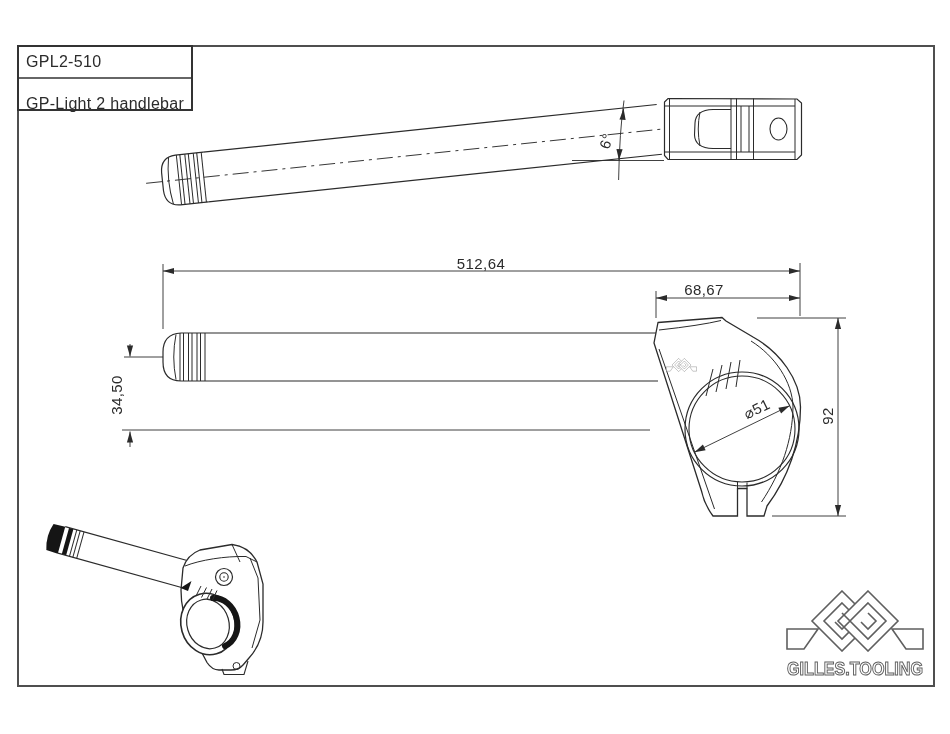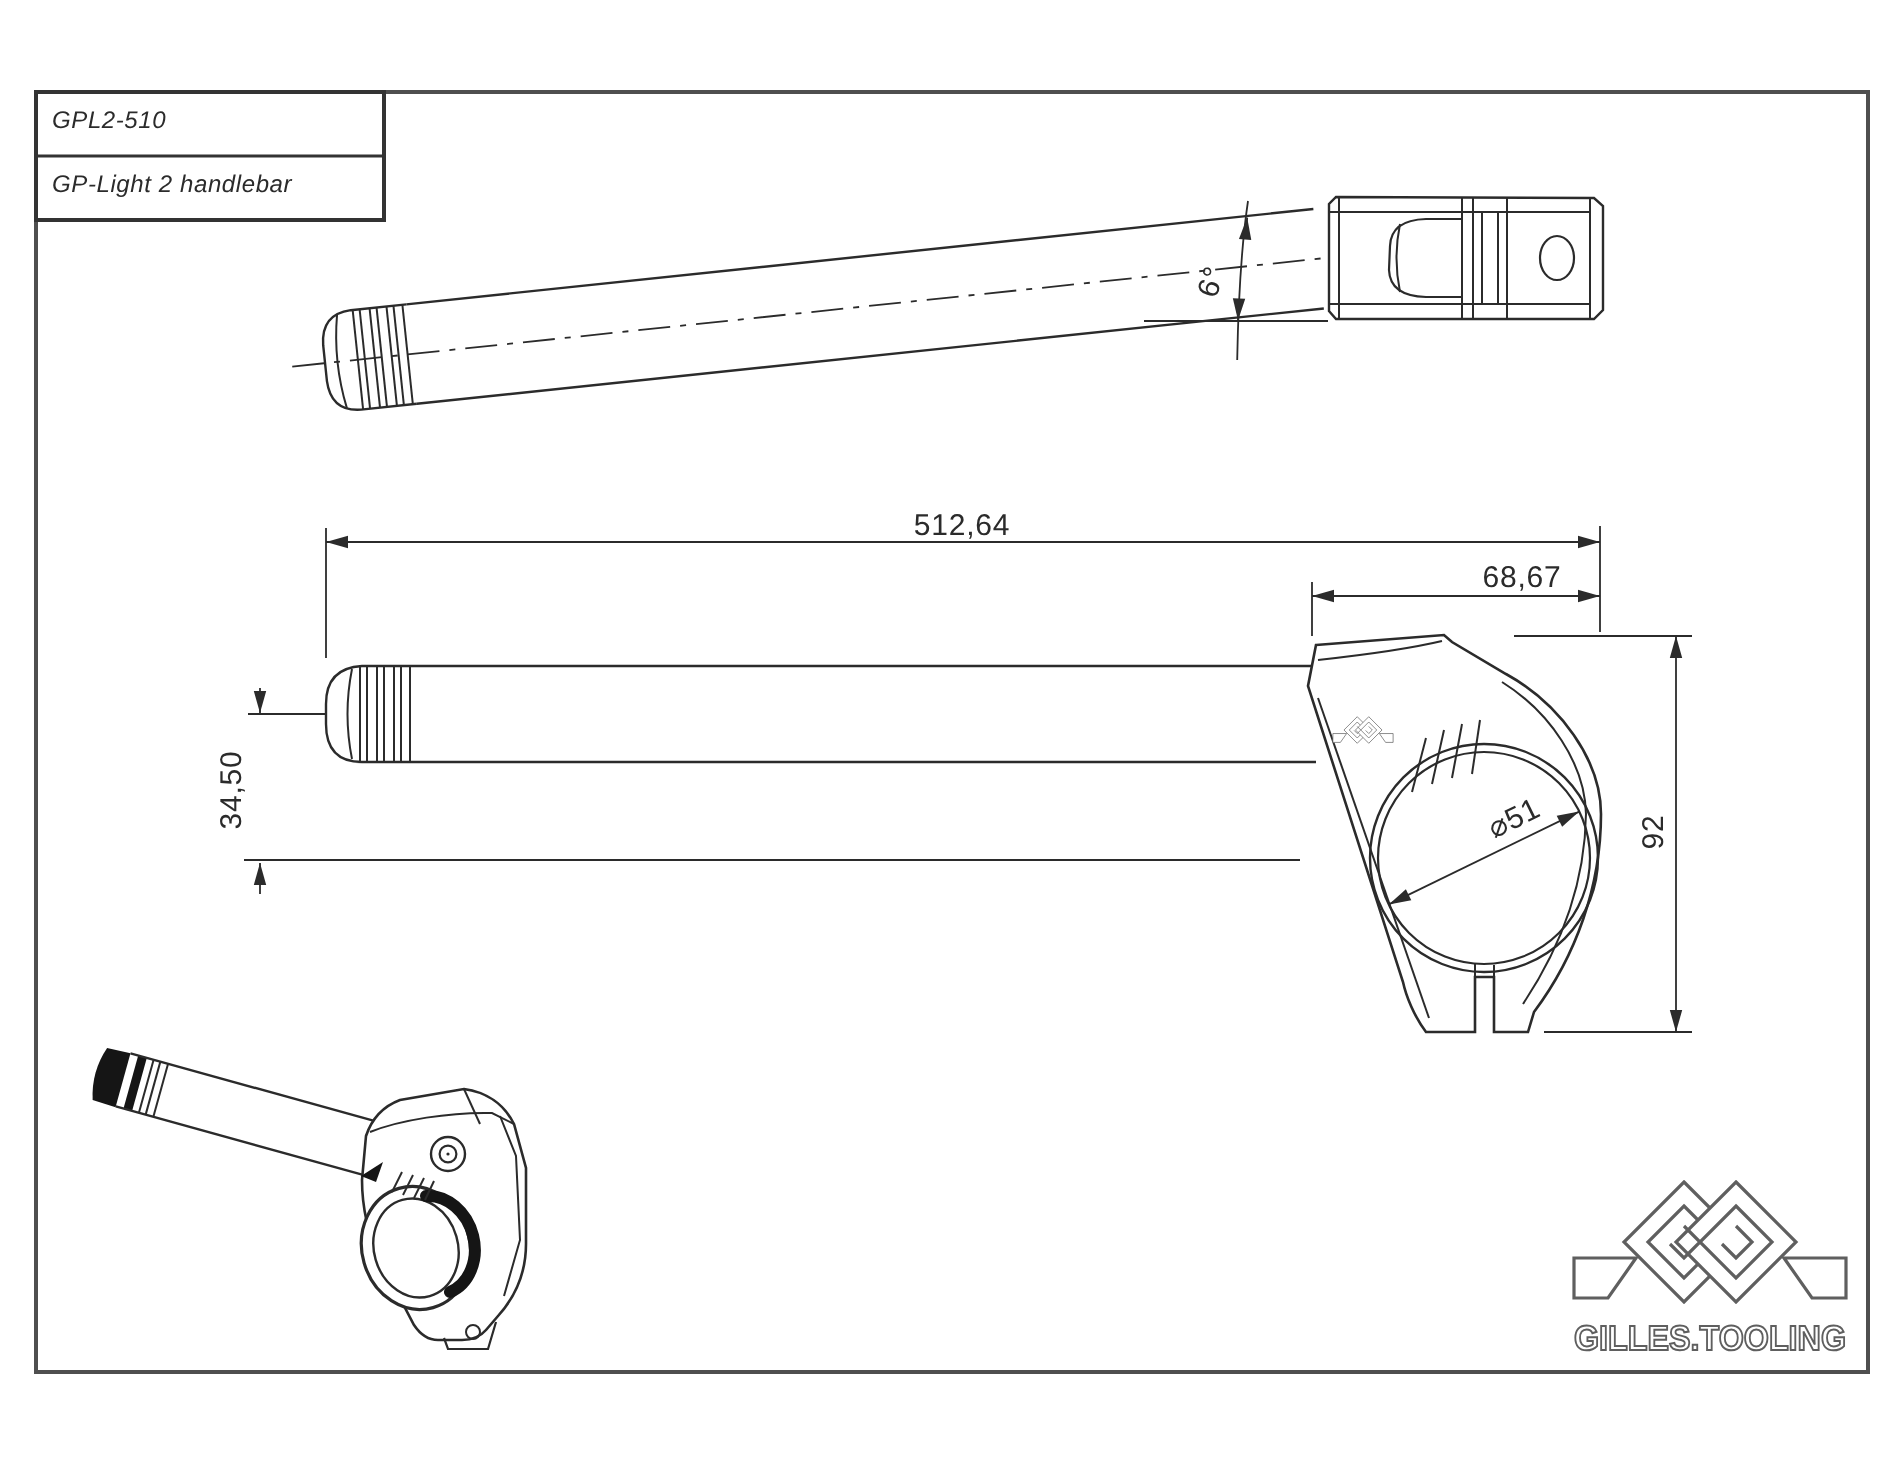--- a/index.html
+++ b/index.html
@@ -2,21 +2,21 @@
 <html><head>
 <meta charset="utf-8">
 <style>
   html,body { margin:0; padding:0; background:#ffffff; }
   .sheet {
     position:relative; width:950px; height:734px; background:#ffffff;
     font-family:"Liberation Sans","DejaVu Sans",sans-serif; overflow:hidden;
   }
   .sheet svg { position:absolute; left:0; top:0; }
   .txt { position:absolute; color:#2b2b2b; white-space:nowrap; }
-  .tb-text { font-size:12px; letter-spacing:.3px;font-style:italic; }
+  .tb-text { font-size:16px; letter-spacing:.3px; }
   .dim { font-size:15px; letter-spacing:.4px; transform:translate(-50%,-50%); }
   .dim.rot90  { transform:translate(-50%,-50%) rotate(-90deg); }
   .dim.rot25  { transform:translate(-50%,-50%) rotate(-26deg); }
   .dim.rot72  { transform:translate(-50%,-50%) rotate(-72deg); }
 </style>
 </head>
 <body>
 
 <div class="sheet">
 
@@ -190,22 +190,22 @@
       </g>
     </g>
 
     <g>
       <use href="#gg-monogram" x="785" y="590" width="140" height="62"></use>
       <text x="855" y="675" text-anchor="middle" textLength="136" lengthAdjust="spacingAndGlyphs" font-family="Liberation Sans, DejaVu Sans, sans-serif" font-size="17.5" font-weight="bold" fill="#ffffff" stroke="#5f5f5f" stroke-width="1">GILLES.TOOLING</text>
     </g>
   </svg>
 
   <div class="txt tb-text" style="left:26px; top:53px;">GPL2-510</div>
-  <div class="txt tb-text" style="left:26px; top:85px;">GP-Light 2 handlebar</div>
+  <div class="txt tb-text" style="left:26px; top:95px;">GP-Light 2 handlebar</div>
 
   <div class="txt dim" style="left:481px; top:263px;">512,64</div>
-  <div class="txt dim" style="left:761px; top:289px;">68,67</div>
+  <div class="txt dim" style="left:704px; top:289px;">68,67</div>
   <div class="txt dim rot90" style="left:116px; top:395px;">34,50</div>
   <div class="txt dim rot90" style="left:827px; top:416px;">92</div>
   <div class="txt dim rot25" style="left:757px; top:409px;">⌀51</div>
   <div class="txt dim rot72" style="left:606px; top:141px;">6°</div>
 
 </div>
 
 </body></html>

